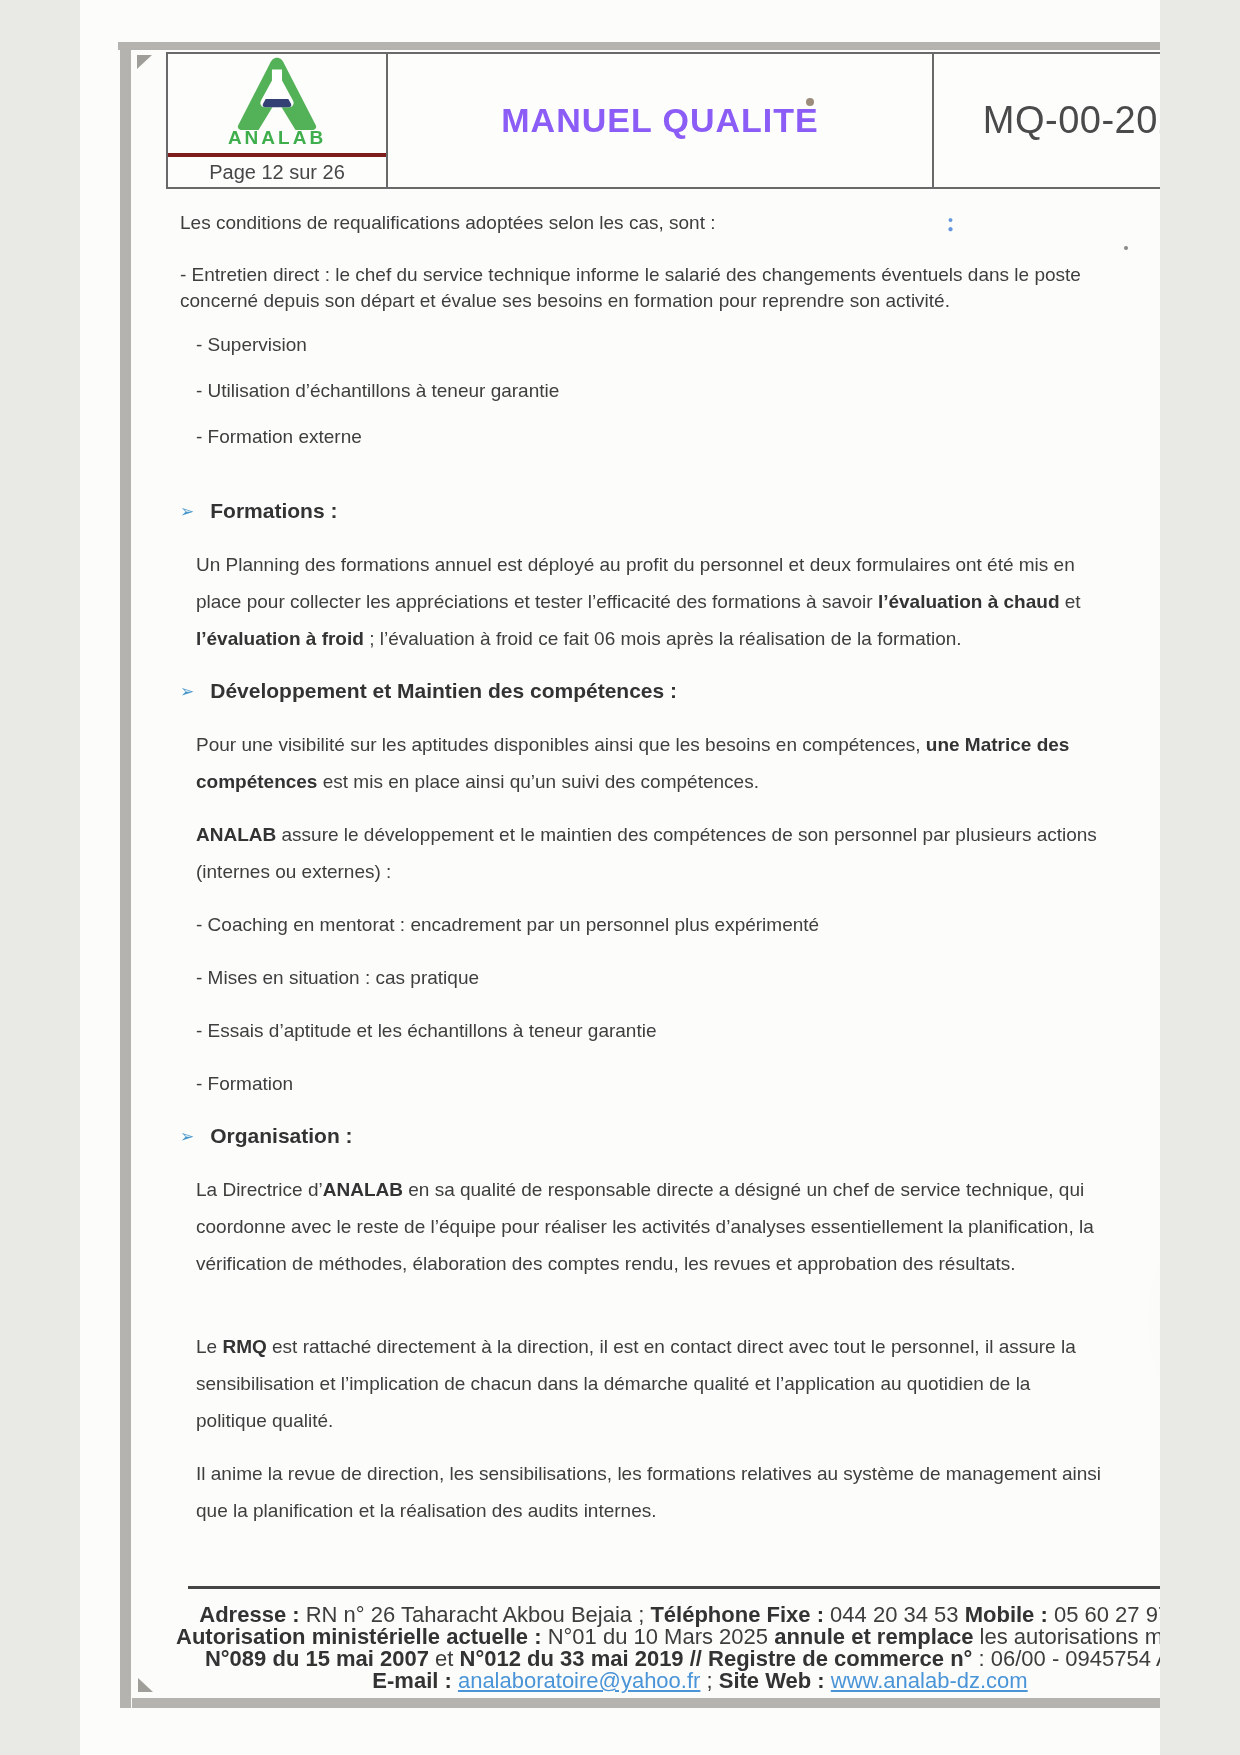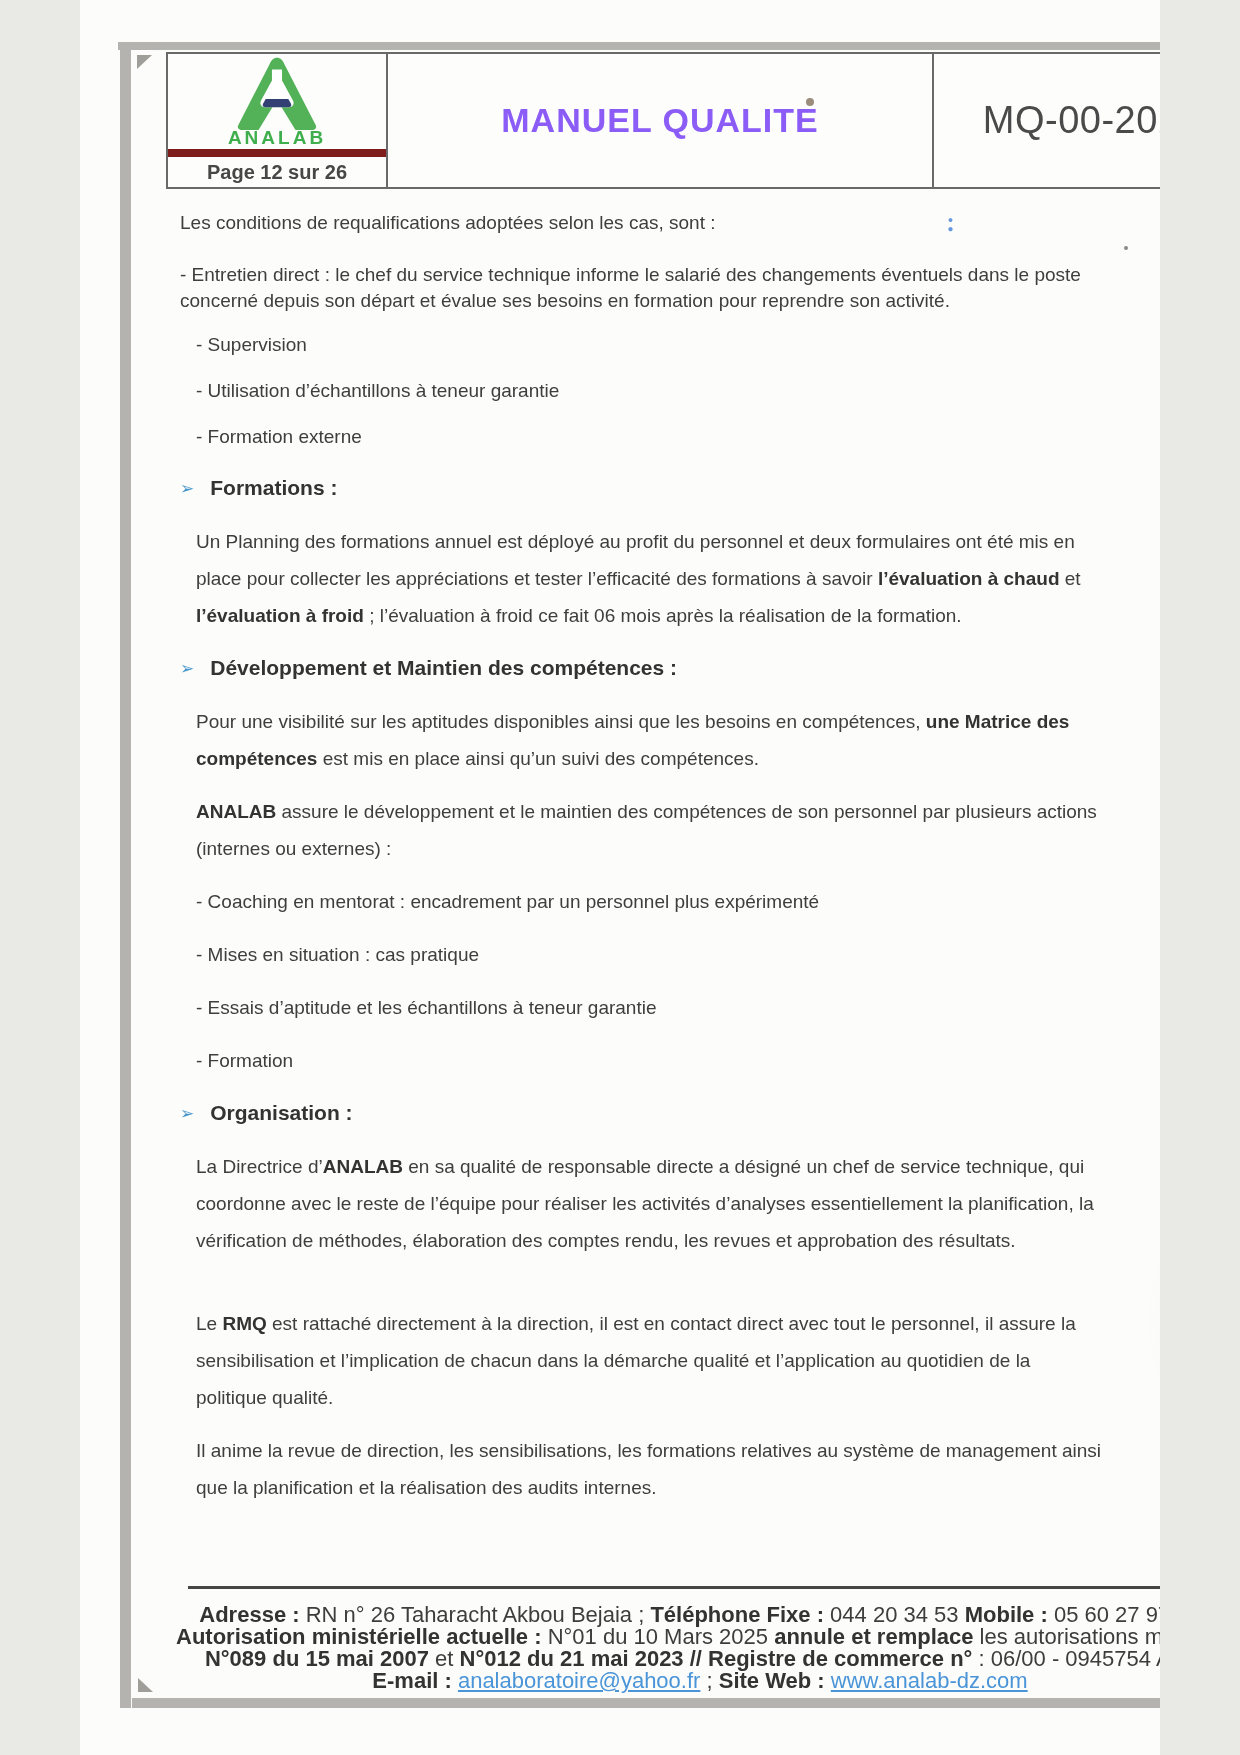--- a/index.html
+++ b/index.html
@@ -18,33 +18,33 @@
   .tri-tl{left:57px;top:55px;width:15px;height:14px;clip-path:polygon(0 0,100% 0,0 100%);}
   .tri-tr{left:1164px;top:62px;width:16px;height:15px;clip-path:polygon(0 0,100% 0,100% 100%);}
   .tri-bl{left:58px;top:1678px;width:15px;height:14px;clip-path:polygon(0 0,100% 100%,0 100%);}
   .tri-br{left:1164px;top:1680px;width:15px;height:13px;clip-path:polygon(100% 0,100% 100%,0 100%);}
   
   .hdr{position:absolute;left:86px;top:52px;width:1082px;height:133px;border:2px solid #696969;background:#fdfdfc;}
   .hdr-left{position:absolute;left:0;top:0;width:218px;height:100%;border-right:2px solid #696969;}
   .logo{position:absolute;left:0;top:2px;width:100%;height:96px;display:flex;flex-direction:column;align-items:center;justify-content:flex-start;}
   .logo svg{display:block;}
   .logo-text{font-weight:bold;font-size:19px;color:#3fae4c;letter-spacing:3px;margin-top:-3px;}
-  .page-row{position:absolute;left:0;bottom:0;width:100%;height:30px;border-top:8px solid #7f1d1d;display:flex;align-items:center;justify-content:center;font-weight:bold;font-size:20px;color:#474747;}
+  .page-row{position:absolute;left:0;bottom:0;width:100%;height:30px;border-top:4px solid #7f1d1d;display:flex;align-items:center;justify-content:center;font-weight:normal;font-size:20px;color:#474747;}
   .hdr-mid{position:absolute;left:220px;top:0;width:544px;height:100%;border-right:2px solid #696969;display:flex;align-items:center;justify-content:center;}
   .title{font-size:34px;font-weight:bold;color:#8b5cf6;letter-spacing:1px;}
   .title-dot{position:absolute;right:118px;top:44px;width:8px;height:8px;border-radius:50%;background:#9b8c7c;}
   .hdr-right{position:absolute;left:766px;top:0;right:0;height:100%;display:flex;align-items:center;justify-content:center;}
   .code{font-size:38px;color:#4a4a4a;letter-spacing:0.5px;}
   
   .body-text{position:absolute;left:100px;top:188px;width:940px;font-size:19px;}
   .p-intro{line-height:26px;margin:22px 0 26px;}
   .p-b2{line-height:26px;margin:0 0 8px;}
   .p-bl{line-height:30px;margin:16px;}
   .h-sec{color:#4796cb;font-weight:bold;font-size:21px;line-height:36px;margin:8px 0 6px;}
-  .h-sec.loose{margin-top:18px;}
+  .h-sec.loose{margin-top:41px;}
   .h-sec .arrow{font-family:"DejaVu Sans",sans-serif;font-size:17px;font-weight:normal;margin-right:16px;position:relative;top:-1px;}
   .p-body{line-height:37px;margin:16px;}
   .p-gap{margin-top:46px;}
   .b{font-weight:bold;color:#333;}
   .lnk{color:#4a94d8;text-decoration:underline;cursor:pointer;}
   
   .footer-rule{position:absolute;left:108px;top:1586px;width:1032px;height:3px;background:#454545;}
   .footer{position:absolute;left:96px;top:1604px;width:1048px;text-align:center;font-size:22px;color:#3d3d3d;line-height:22px;}
   .f-line{white-space:nowrap;}
   
@@ -123,21 +123,21 @@
       <div class="h-sec"><span class="arrow">➢</span><span class="b">Organisation :</span></div>
       <div class="p-body"><span>La Directrice d’</span><span class="b">ANALAB</span><span> en sa qualité de responsable directe a désigné un chef de service technique, qui coordonne avec le reste de l’équipe pour réaliser les activités d’analyses essentiellement la planification, la vérification de méthodes, élaboration des comptes rendu, les revues et approbation des résultats.</span></div>
       <div class="p-body p-gap"><span>Le </span><span class="b">RMQ</span><span> est rattaché directement à la direction, il est en contact direct avec tout le personnel, il assure la sensibilisation et l’implication de chacun dans la démarche qualité et l’application au quotidien de la politique qualité.</span></div>
       <div class="p-body"><span>Il anime la revue de direction, les sensibilisations, les formations relatives au système de management ainsi que la planification et la réalisation des audits internes.</span></div>
     </div>
 
   <div class="footer-rule"></div>
   <div id="footer-lines" class="footer">
       <div class="f-line"><span class="b">Adresse : </span><span>RN n° 26 Taharacht Akbou Bejaia ; </span><span class="b">Téléphone Fixe : </span><span>044 20 34 53  </span><span class="b">Mobile : </span><span>05 60 27 97 99</span></div>
       <div class="f-line"><span class="b">Autorisation ministérielle actuelle : </span><span>N°01 du 10 Mars 2025 </span><span class="b">annule et remplace</span><span> les autorisations ministérielles :</span></div>
-      <div class="f-line"><span class="b">N°089 du 15 mai 2007</span><span> et </span><span class="b">N°012 du 21 mai 2023</span><span class="b">  //  </span><span class="b">Registre de commerce n°</span><span> : 06/00 - 0945754 A06</span></div>
+      <div class="f-line"><span class="b">N°089 du 15 mai 2007</span><span> et </span><span class="b">N°012 du 33 mai 2019</span><span class="b">  //  </span><span class="b">Registre de commerce n°</span><span> : 06/00 - 0945754 A06</span></div>
       <div class="f-line"><span class="b">E-mail : </span><span class="lnk">analaboratoire@yahoo.fr</span><span> ; </span><span class="b">Site Web : </span><span class="lnk">www.analab-dz.com</span></div>
     </div>
 
   <div class="stamp">
     <span>YS</span>
   </div>
 
   <div class="speckles"></div>
   <div class="mark-blue"></div>
   <div class="mark-dot"></div>

